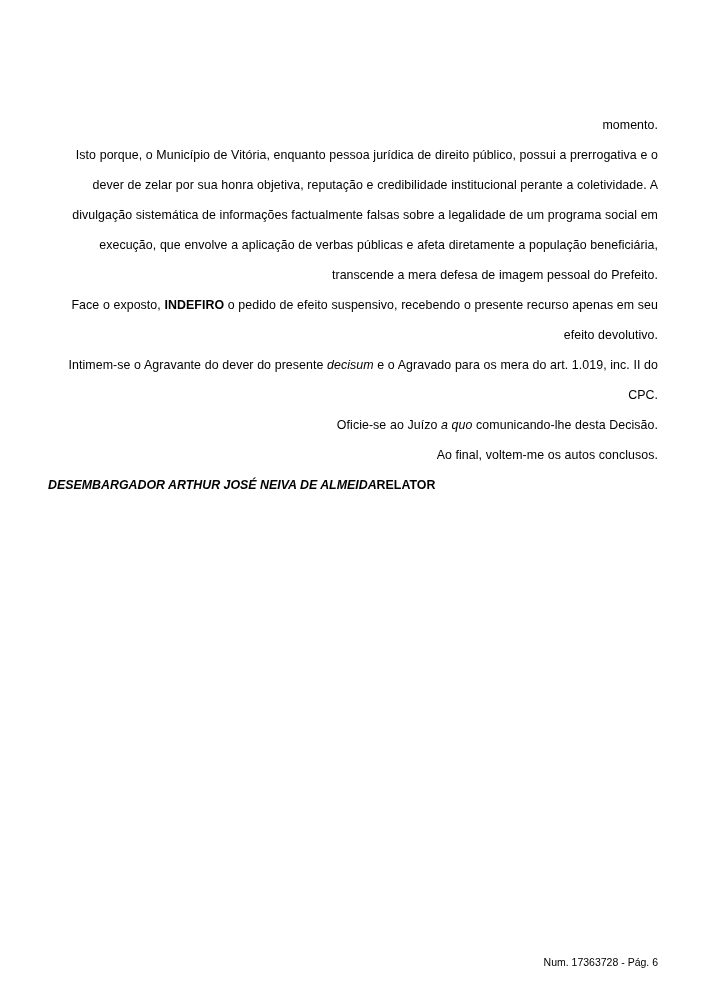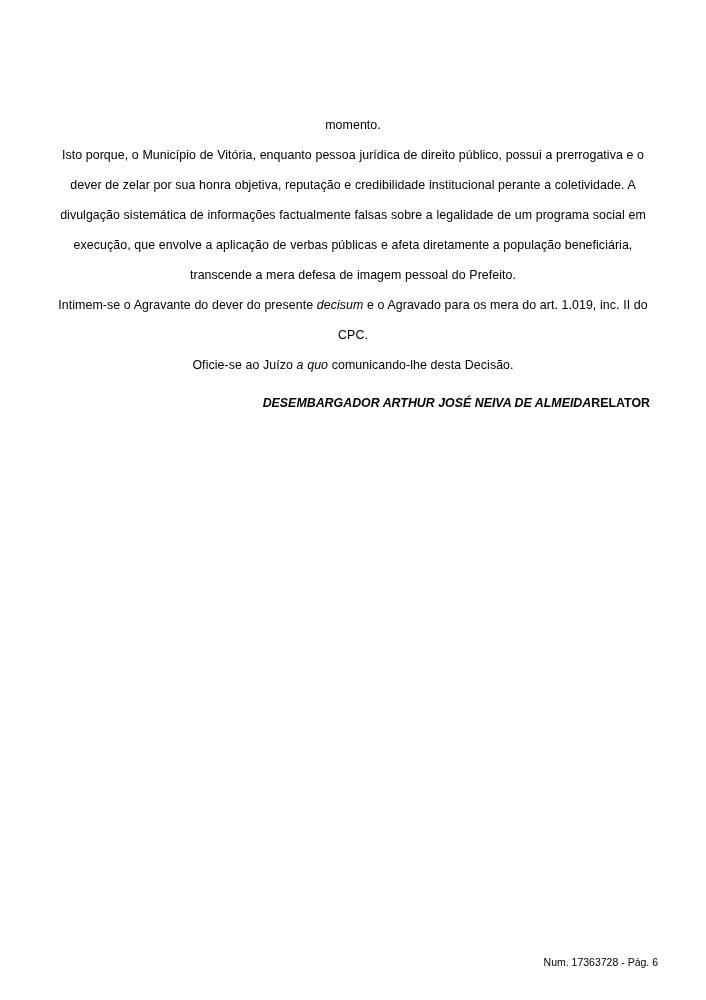--- a/index.html
+++ b/index.html
@@ -19,36 +19,36 @@
     overflow: hidden;
     box-sizing: border-box;
   }
   .doc-body {
     position: absolute;
     left: 48px;
     top: 110px;
     width: 610px;
   }
   .para {
-    text-align: center;
+    text-align: right;
     font-size: 12.4px;
     line-height: 30px;
     margin: 0;
     letter-spacing: 0.005em;
     word-spacing: 0.01em;
   }
   .b { font-weight: bold; }
   .i { font-style: italic; }
   .signature {
-    text-align: right;
+    text-align: left;
     font-size: 12.4px;
     line-height: 30px;
     font-weight: bold;
     font-style: italic;
-    margin: 8px;
+    margin: 0;
   }
   .signature .role {
     font-style: normal;
   }
   .footer {
     position: absolute;
     right: 48px;
     bottom: 32px;
     font-size: 10.5px;
     color: #000000;
@@ -59,25 +59,27 @@
 <body>
 
 <div class="page">
 
   <div class="doc-body">
 
     <p class="para">momento.</p>
 
     <p class="para">Isto porque, o Município de Vitória, enquanto pessoa jurídica de direito público, possui a prerrogativa e o dever de zelar por sua honra objetiva, reputação e credibilidade institucional perante a coletividade. A divulgação sistemática de informações factualmente falsas sobre a legalidade de um programa social em execução, que envolve a aplicação de verbas públicas e afeta diretamente a população beneficiária, transcende a mera defesa de imagem pessoal do Prefeito.</p>
 
+    <p class="para"><span>Face o exposto, </span><span class="b">INDEFIRO</span><span> o pedido de efeito suspensivo, recebendo o presente recurso apenas em seu efeito devolutivo.</span></p>
 
     <p class="para"><span>Intimem-se o Agravante do dever do presente </span><span class="i">decisum</span><span> e o Agravado para os mera do art. 1.019, inc. II do CPC.</span></p>
 
     <p class="para"><span>Oficie-se ao Juízo </span><span class="i">a quo</span><span> comunicando-lhe desta Decisão.</span></p>
 
+    <p class="para">Ao final, voltem-me os autos conclusos.</p>
 
 
     <p class="signature"><span>DESEMBARGADOR ARTHUR JOSÉ NEIVA DE ALMEIDA</span><span class="role">RELATOR</span></p>
 
   </div>
 
   <div class="footer">Num. 17363728 - Pág. 6</div>
 
 </div>
 

